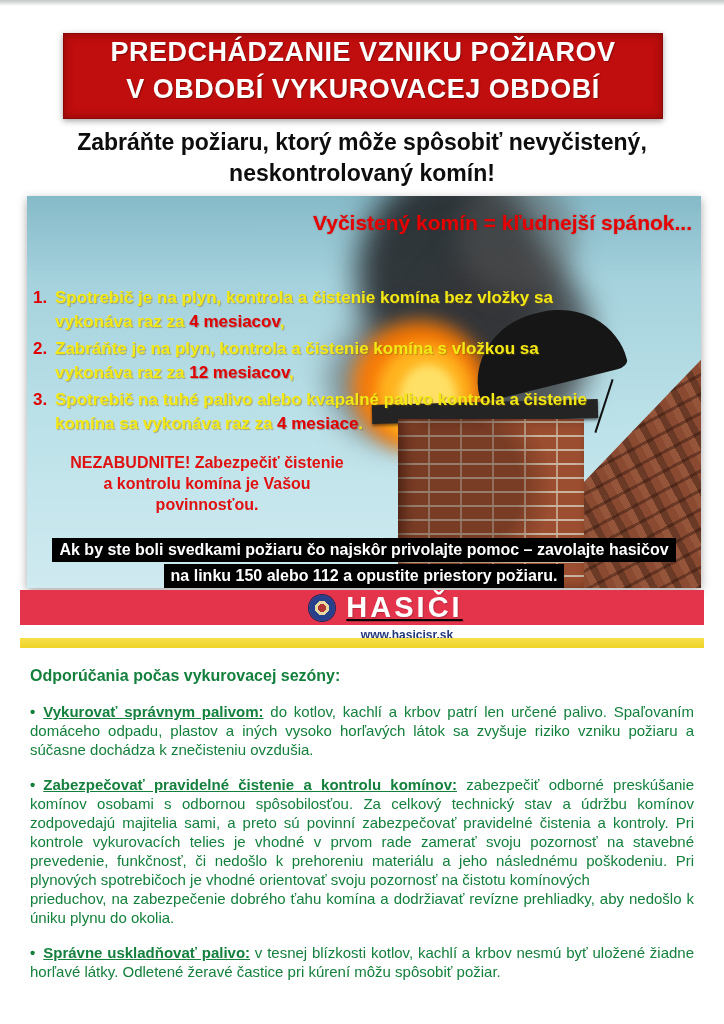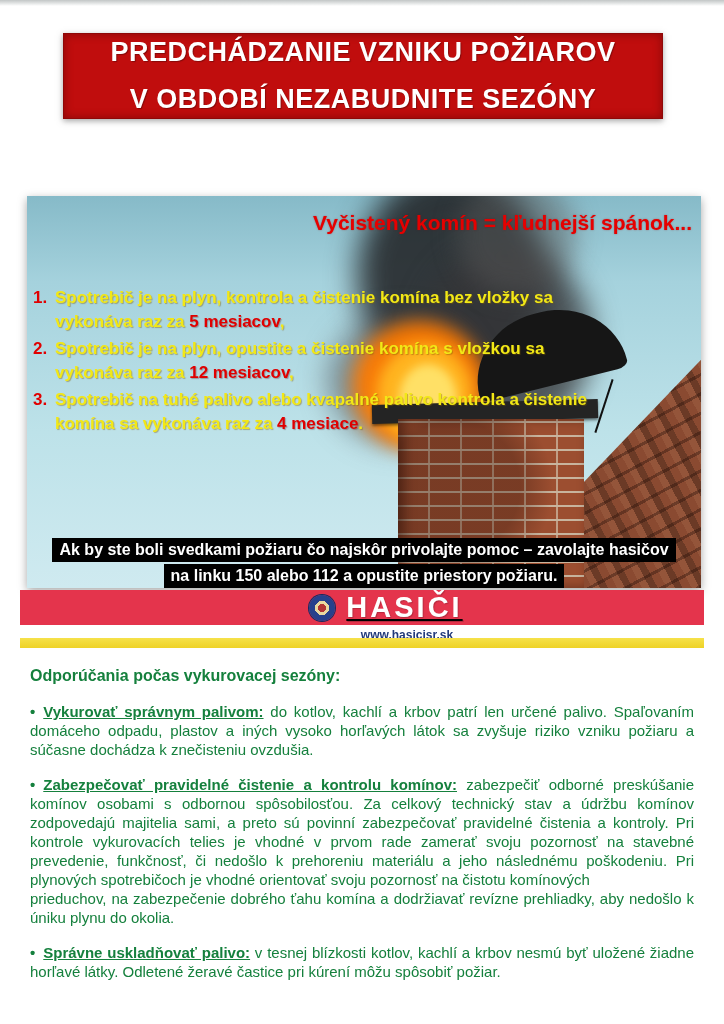--- a/index.html
+++ b/index.html
@@ -5,21 +5,21 @@
   html,body{margin:0;padding:0;background:#ffffff;}
   .page{position:relative;width:724px;height:1024px;background:#ffffff;overflow:hidden;
         font-family:"Liberation Sans", sans-serif;}
   .page-top-edge{position:absolute;left:0;top:0;width:724px;height:6px;
         background:linear-gradient(180deg,#c2c6c6,#eceeee 70%,#ffffff);}
 
   
   .banner{position:absolute;left:63px;top:33px;width:598px;height:84px;
         background:#c00d0d;border:1px solid #8f0808;
         box-shadow:0 2px 6px rgba(90,90,90,.55), inset 0 0 10px rgba(70,0,0,.45);
-        display:flex;flex-direction:column;justify-content:space-between;align-items:center;}
+        display:flex;flex-direction:column;justify-content:flex-start;align-items:center;}
   .banner .bline{color:#ffffff;font-weight:bold;font-size:27px;line-height:37px;
         letter-spacing:.5px;text-shadow:1px 1px 1px rgba(0,0,0,.3);white-space:nowrap;}
 
   
   .subtitle{position:absolute;left:0;top:127px;width:724px;text-align:center;}
   .subtitle .sline{color:#0d0d0d;font-weight:bold;font-size:23px;line-height:31px;white-space:nowrap;}
 
   
   .photo{position:absolute;left:27px;top:196px;width:674px;height:392px;overflow:hidden;
         background:linear-gradient(180deg,#86bac8 0%,#a5d2dd 22%,#bde2e9 60%,#cfeaf0 100%);
@@ -94,53 +94,62 @@
   .rec .lead{font-weight:bold;text-decoration:underline;margin-top:12px;}
 </style>
 </head>
 <body>
 
 <div class="page">
   <div class="page-top-edge"></div>
 
   <div class="banner" id="banner">
       <div class="bline">PREDCHÁDZANIE VZNIKU POŽIAROV</div>
-      <div class="bline">V OBDOBÍ NEZABUDNITE SEZÓNY</div>
+      <div class="bline">V OBDOBÍ VYKUROVACEJ OBDOBÍ</div>
     </div>
 
+  <div class="subtitle" id="subtitle">
+      <div class="sline">Zabráňte požiaru, ktorý môže spôsobiť nevyčistený,</div>
+      <div class="sline">neskontrolovaný komín!</div>
+    </div>
 
   <div class="photo">
     <div class="blob smoke1"></div>
     <div class="blob smoke2"></div>
     <div class="blob smoke4"></div>
     <div class="roof"></div>
     <div class="blob smoke3"></div>
     <div class="blob flame1"></div>
     <div class="blob flame2"></div>
     <div class="blob flame3"></div>
     <div class="hood"></div>
     <div class="hood-rod"></div>
     <div class="cap"></div>
     <div class="snow"></div>
     <div class="bricks"></div>
 
     <div class="slogan">Vyčistený komín = kľudnejší spánok...</div>
     <div class="rules" id="rules">
         <div class="rule">
           <span class="num">1.</span>
-          <span class="txt"><span class="yt">Spotrebič je na plyn, kontrola a čistenie komína bez vložky sa</span><br><span class="yt">vykonáva raz za </span><span class="rt">5 mesiacov</span><span class="yt">,</span></span>
+          <span class="txt"><span class="yt">Spotrebič je na plyn, kontrola a čistenie komína bez vložky sa</span><br><span class="yt">vykonáva raz za </span><span class="rt">4 mesiacov</span><span class="yt">,</span></span>
         </div>
         <div class="rule">
           <span class="num">2.</span>
-          <span class="txt"><span class="yt">Spotrebič je na plyn, opustite a čistenie komína s vložkou sa</span><br><span class="yt">vykonáva raz za </span><span class="rt">12 mesiacov</span><span class="yt">,</span></span>
+          <span class="txt"><span class="yt">Zabráňte je na plyn, kontrola a čistenie komína s vložkou sa</span><br><span class="yt">vykonáva raz za </span><span class="rt">12 mesiacov</span><span class="yt">,</span></span>
         </div>
         <div class="rule">
           <span class="num">3.</span>
           <span class="txt"><span class="yt">Spotrebič na tuhé palivo alebo kvapalné palivo kontrola a čistenie</span><br><span class="yt">komína sa vykonáva raz za </span><span class="rt">4 mesiace</span><span class="yt">.</span></span>
         </div>
+      </div>
+    <div class="reminder" id="reminder">
+        <div>NEZABUDNITE! Zabezpečiť čistenie</div>
+        <div>a kontrolu komína je Vašou</div>
+        <div>povinnosťou.</div>
       </div>
     <div class="alert" id="alert">
         <div><span class="aline">Ak by ste boli svedkami požiaru čo najskôr privolajte pomoc – zavolajte hasičov</span></div>
         <div><span class="aline">na linku 150 alebo 112 a opustite priestory požiaru.</span></div>
       </div>
   </div>
 
   <div class="logo-band">
     <div class="logo-group">
       <div class="emblem"></div>

